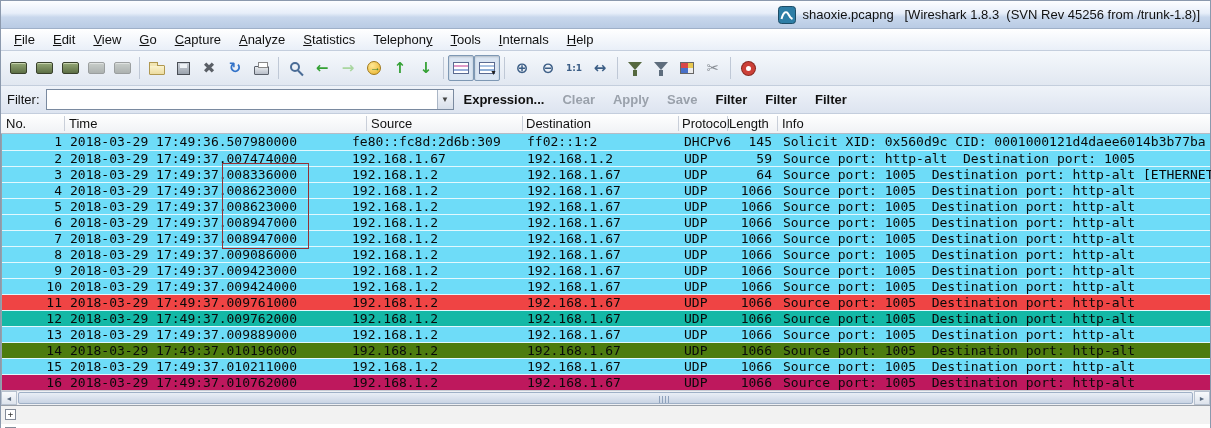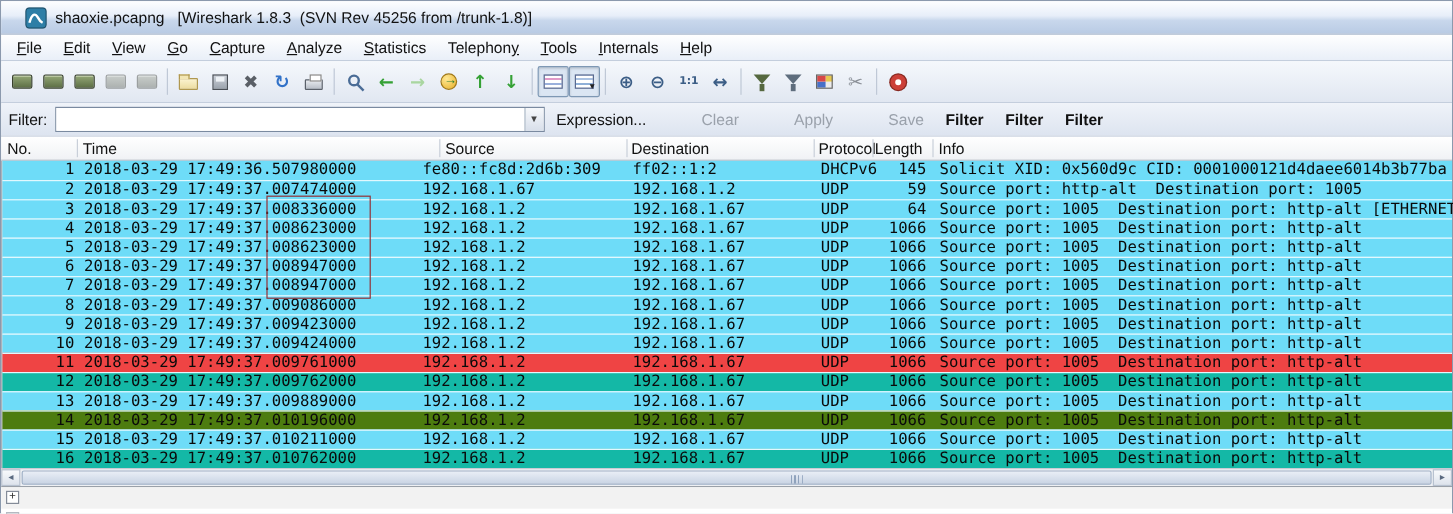--- a/index.html
+++ b/index.html
@@ -1,23 +1,23 @@
 <!DOCTYPE html>
 <html><head>
 <meta charset="utf-8">
 <style>
   * { margin:0; padding:0; box-sizing:border-box; }
   html,body { width:1211px; height:428px; overflow:hidden; background:#fff;
     font-family:"Liberation Sans", sans-serif; }
   .window { position:relative; width:1211px; height:428px; border:1px solid #8b99ad; background:#fff; }
 
   
-  .titlebar { height:28px; display:flex; align-items:center; padding:0 20px; gap:7px;
+  .titlebar { height:28px; display:flex; align-items:center; padding:0 10px; gap:7px;
     background:linear-gradient(#fdfeff, #e7eef9 45%, #c8d7ec 60%, #b9cbe4);
-    border-bottom:1px solid #9fb0c8; }
+    border-bottom:1px solid #9fb0c8;justify-content:flex-end; }
   .appicon { width:18px; height:18px; flex:0 0 auto; }
   .title { font-size:13px; color:#111; white-space:pre; }
 
   
   .menubar { height:22px; display:flex; align-items:center; padding:0 4px;
     background:linear-gradient(#ffffff,#e9eff8); border-bottom:1px solid #c4cedd; }
   .menu-item { font-size:13px; color:#111; padding:2px 9px; white-space:pre; }
   .menu-item u { text-decoration:underline; }
 
   
@@ -73,22 +73,22 @@
   .filterbar { height:28px; display:flex; align-items:center; padding:0 6px;
     background:linear-gradient(#eff3f9,#dde4f0); border-bottom:1px solid #c4cedd; }
   .flabel { font-size:13px; color:#111; margin-right:6px; }
   .combo { display:flex; width:408px; height:21px; border:1px solid #7a8aa0; background:#fff; }
   .finput { flex:1; border:none; outline:none; font-size:12px; padding:0 3px;
     font-family:"Liberation Sans", sans-serif; }
   .combo-arrow { width:16px; background:linear-gradient(#f6f8fb,#d8dfea); border-left:1px solid #aab6c6;
     font-size:8px; color:#444; display:flex; align-items:center; justify-content:center; }
   .fbtns { display:flex; align-items:center; margin-left:10px; gap:18px; }
   .fbtn { font-size:13px; color:#111; font-weight:bold; white-space:pre; }
-  .fbtn.disabled { color:#9aa1ab; font-weight:normal;margin-left:28px; }
-  .fbtn.plain { font-weight:normal; }
+  .fbtn.disabled { color:#9aa1ab; font-weight:bold; }
+  .fbtn.plain { font-weight:bold; }
 
   
   .list-header { position:relative; height:20px; background:linear-gradient(#ffffff,#f0f2f5);
     border-bottom:1px solid #b6bcc6; font-size:13px; color:#111; }
   .hcol { position:absolute; top:2px; white-space:pre; }
   .hsep { position:absolute; top:2px; bottom:2px; width:1px; background:#c9cfd9; }
 
   
   .rows { height:256px; background:#fff; border-left:1px solid #98a0a8; }
   .prow { height:16px; position:relative; background:#6edcf8; border-top:1px solid #e2f8fe; }
@@ -404,21 +404,21 @@
   </div>
       <div class="prow" style="background: rgb(110, 220, 248);">
     <span class="c c-no">15</span>
     <span class="c c-time">2018-03-29 17:49:37.010211000</span>
     <span class="c c-source">192.168.1.2</span>
     <span class="c c-destination">192.168.1.67</span>
     <span class="c c-protocol">UDP</span>
     <span class="c c-length">1066</span>
     <span class="c c-info">Source port: 1005  Destination port: http-alt</span>
   </div>
-      <div class="prow" style="background: #14b8a6;">
+      <div class="prow" style="background: #be185d;">
     <span class="c c-no">16</span>
     <span class="c c-time">2018-03-29 17:49:37.010762000</span>
     <span class="c c-source">192.168.1.2</span>
     <span class="c c-destination">192.168.1.67</span>
     <span class="c c-protocol">UDP</span>
     <span class="c c-length">1066</span>
     <span class="c c-info">Source port: 1005  Destination port: http-alt</span>
   </div>
     </div>
 

